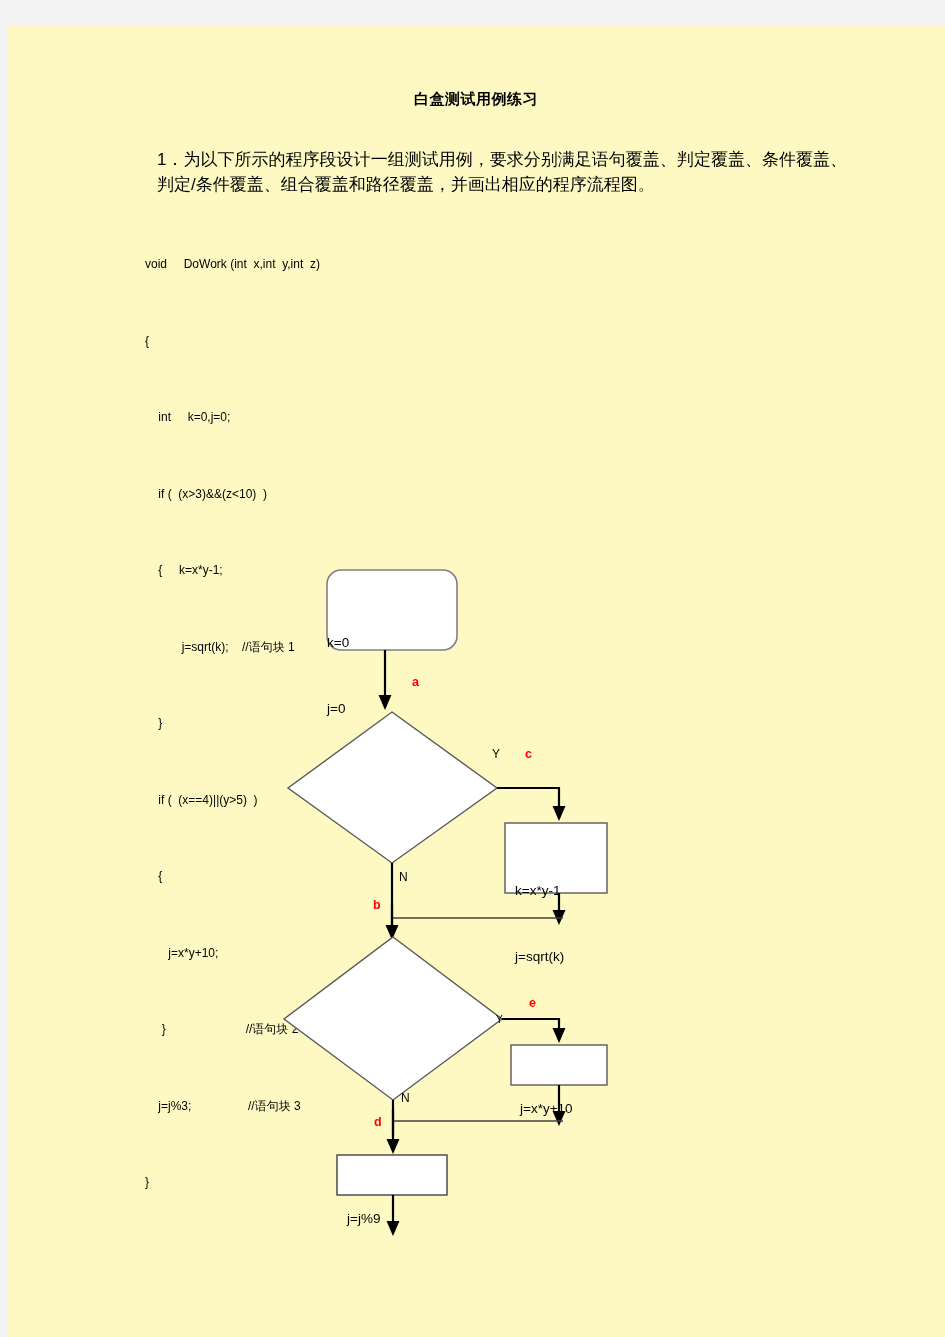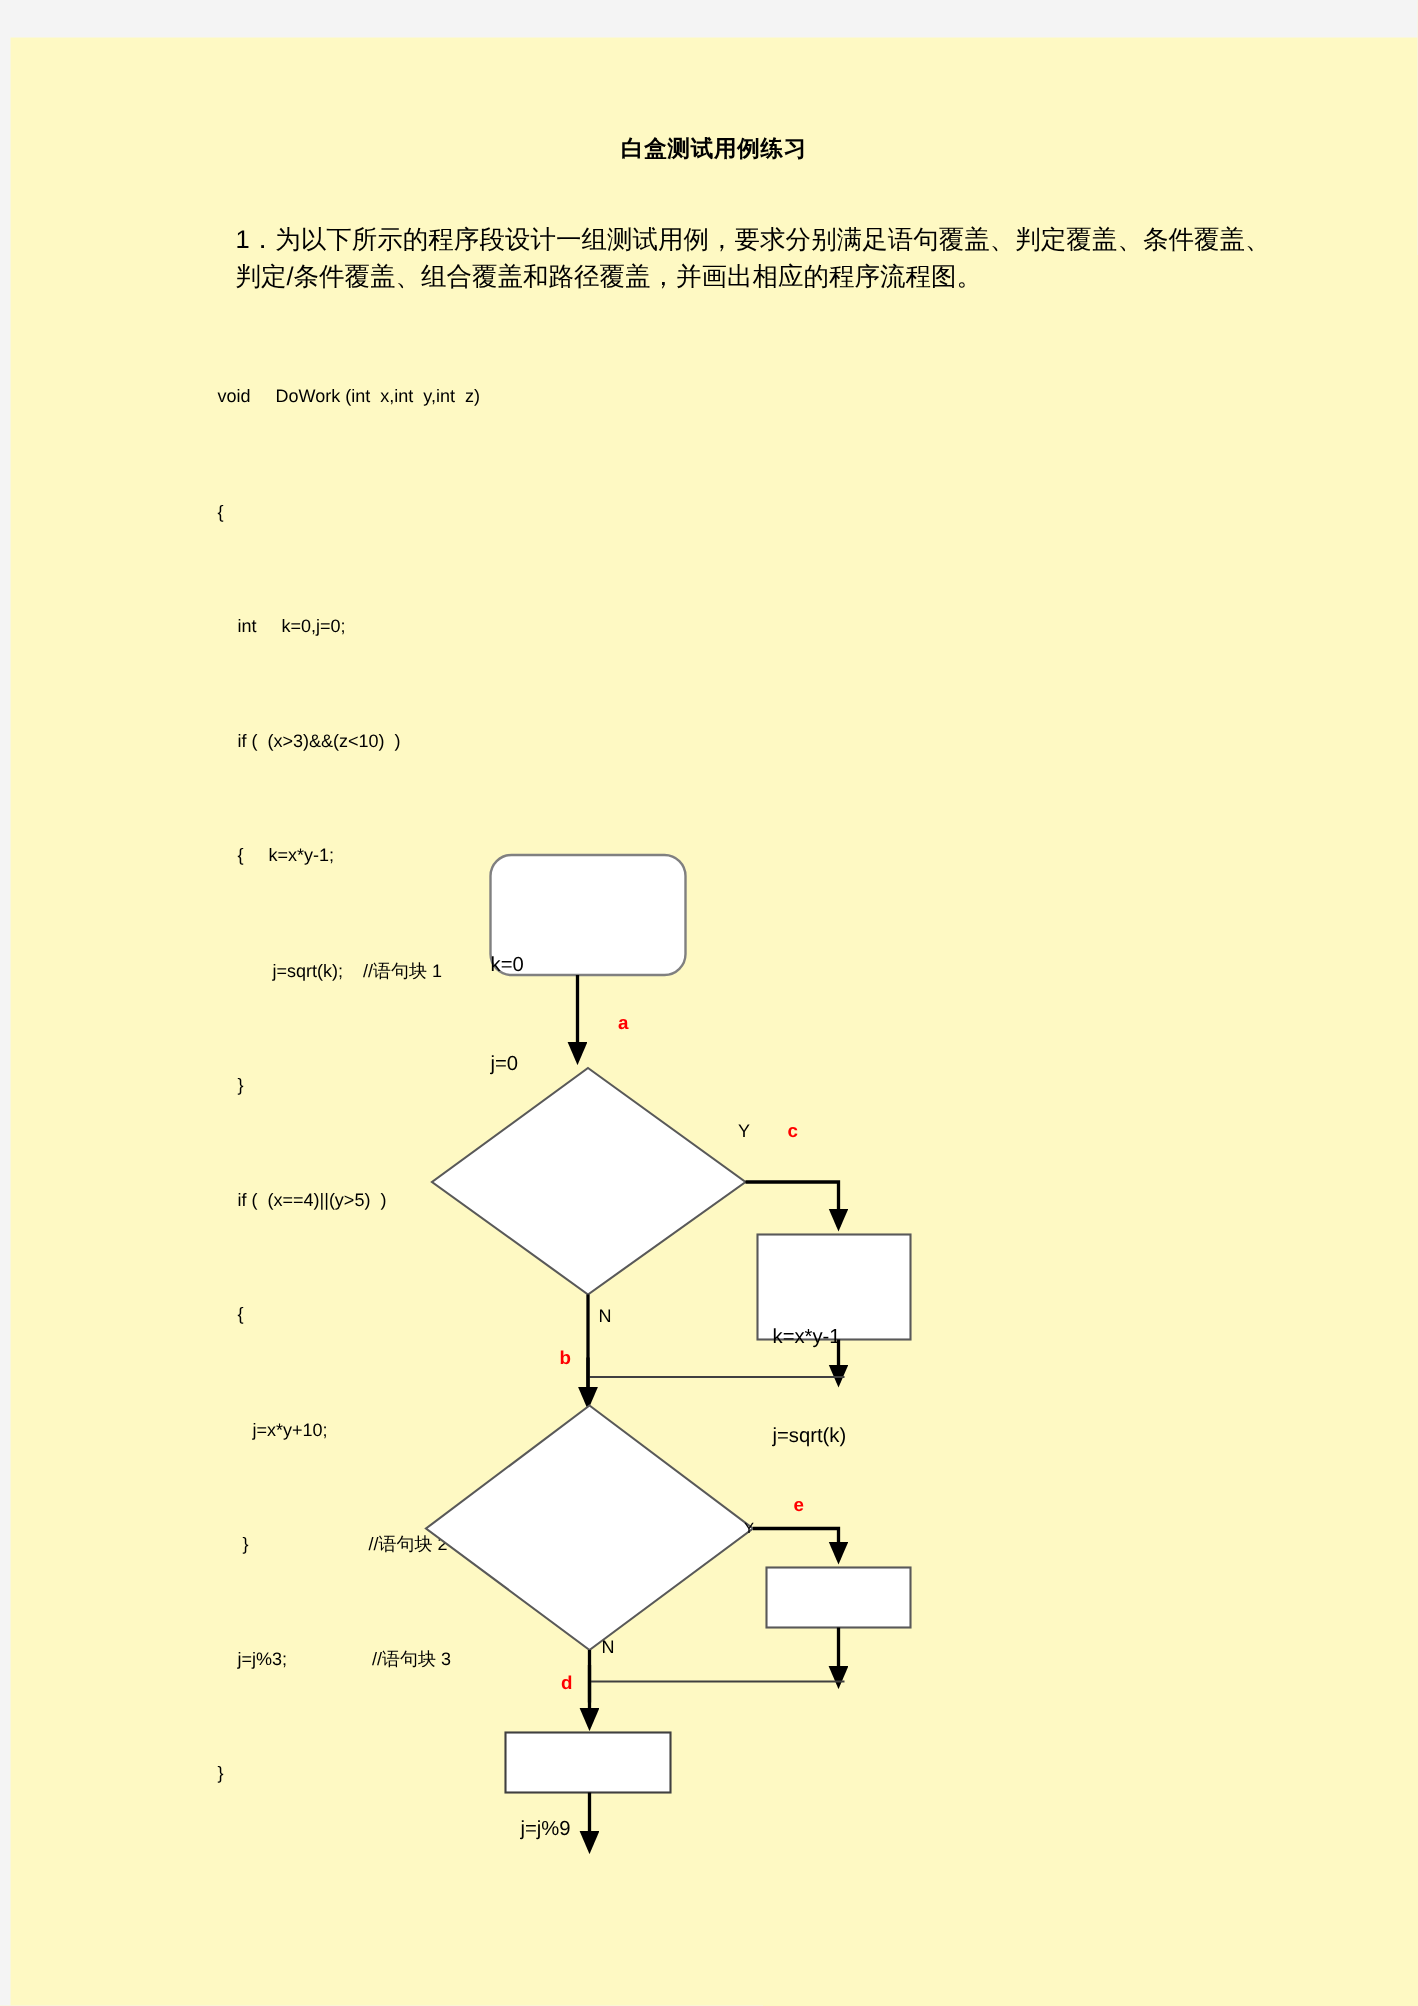--- a/index.html
+++ b/index.html
@@ -153,20 +153,23 @@
     <div>j=0</div>
   </div>
 
 
   <div class="node-text" style="left:498px; top:811px; width:102px; text-align:left; padding-left:10px; box-sizing:border-box;">
     <div>k=x*y-1</div>
     <div>j=sqrt(k)</div>
   </div>
 
 
+  <div class="node-text" style="left:504px; top:1029px; width:96px; text-align:left; padding-left:9px; box-sizing:border-box;">
+    <div>j=x*y+10</div>
+  </div>
 
   <div class="node-text" style="left:330px; top:1139px; width:110px; text-align:left; padding-left:10px; box-sizing:border-box;">
     <div>j=j%9</div>
   </div>
 
   <div class="edge-label red" style="left:405px; top:650px;">a</div>
 
   <div class="edge-label" style="left:485px; top:722px;">Y</div>
 
   <div class="edge-label red" style="left:518px; top:722px;">c</div>

